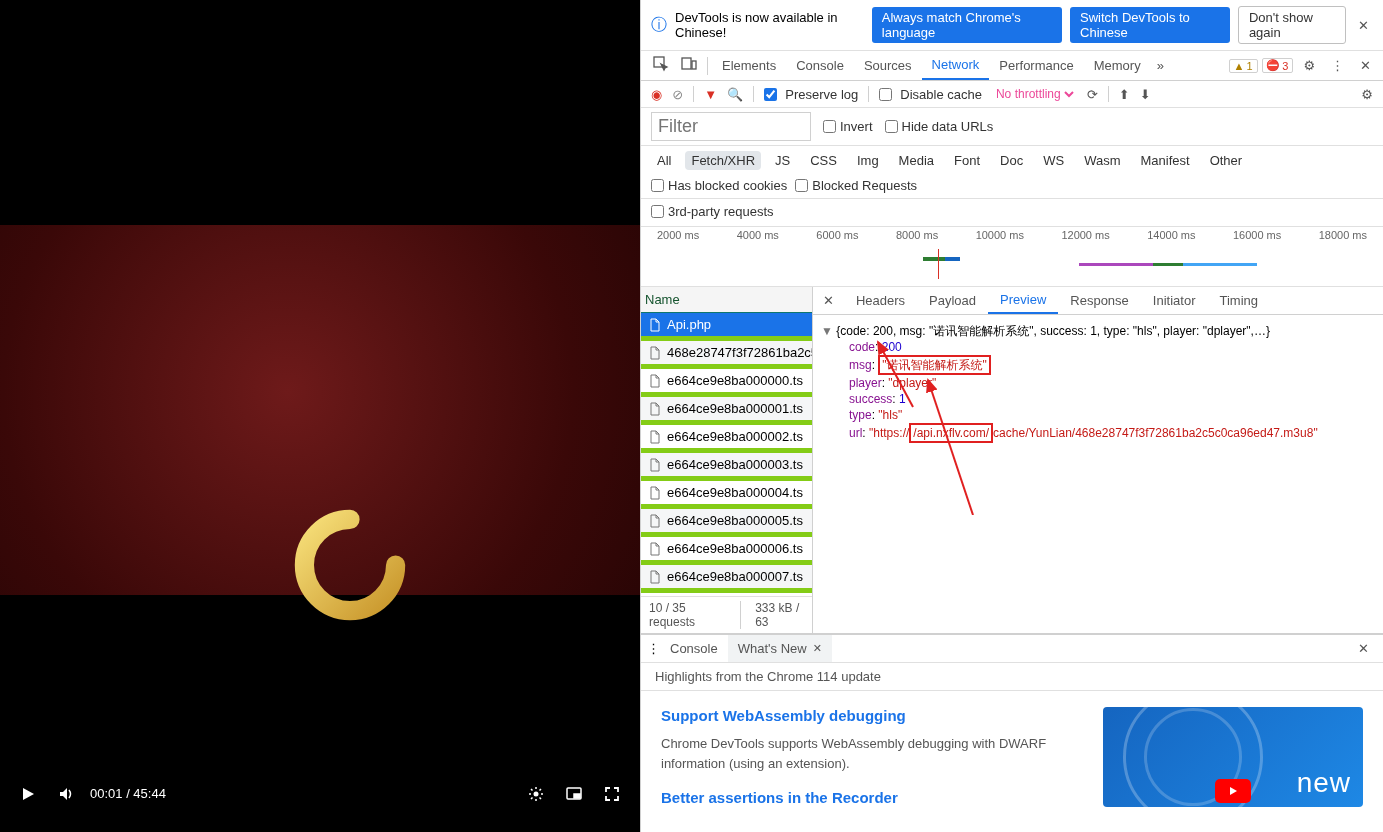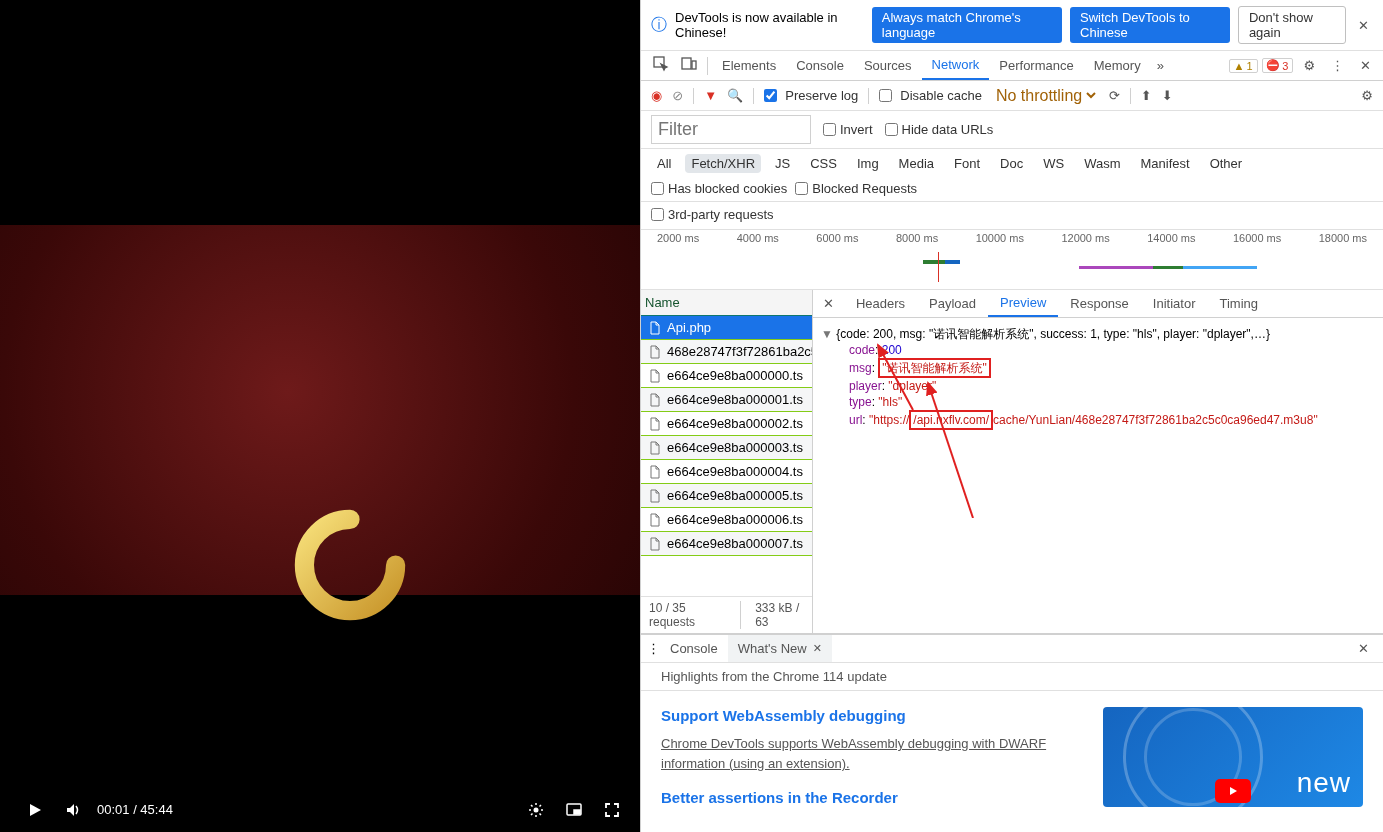--- a/index.html
+++ b/index.html
@@ -1,20 +1,20 @@
 <!DOCTYPE html>
 <html><head>
 <meta charset="utf-8">
 <style>
 * { margin: 0; padding: 0; box-sizing: border-box; font-family: "Segoe UI", Arial, sans-serif; }
 body { display: flex; width: 1383px; height: 832px; overflow: hidden; background: #fff; }
 .player-side { width: 640px; height: 832px; background: #000; position: relative; }
 .player-content { position: absolute; top: 225px; left: 0; right: 0; height: 370px; background: radial-gradient(circle at 45% 45%, #6e1a1a 0%, #3a0808 70%, #2a0505 100%); }
 .loader-icn { position: absolute; left: 290px; top: 280px; width: 120px; height: 120px; }
-.player-bar { position: absolute; bottom: 0; left: 0; right: 0; height: 45px; background: rgba(0,0,0,0.85); display: flex; align-items: center; padding: 0 20px; color: #fff; font-size: 14px; margin-left: 7px; }
+.player-bar { position: absolute; bottom: 16px; left: 0; right: 0; height: 45px; background: rgba(0,0,0,0.85); display: flex; align-items: center; padding: 0 20px; color: #fff; font-size: 14px; }
 .player-bar .btn { cursor: pointer; display: inline-flex; align-items: center; justify-content: center; }
 .player-bar .spacer { flex: 1; }
 .player-bar .time { margin-left: 16px; font-size: 13px; }
 .devtools { flex: 1; display: flex; flex-direction: column; border-left: 1px solid #d0d0d0; min-width: 0; }
 .banner { display: flex; align-items: center; padding: 6px 10px; border-bottom: 1px solid #e0e0e0; font-size: 13px; gap: 8px; }
 .info-icn { color: #1a73e8; font-size: 16px; }
 .pill { padding: 3px 10px; border-radius: 3px; font-size: 13px; cursor: pointer; }
 .pill.blue { background: #1a73e8; color: #fff; }
 .pill.gray { border: 1px solid #c0c0c0; color: #333; background:#fff; }
 .banner .close { margin-left: auto; cursor: pointer; padding: 4px; color:#555; }
@@ -23,37 +23,37 @@
 .tabbar .sep { width:1px; height:18px; background:#d0d0d0; margin:0 4px; }
 .tabbar .tab { padding: 0 10px; height: 100%; display: flex; align-items: center; cursor: pointer; }
 .tabbar .tab.active { color: #1a73e8; border-bottom: 2px solid #1a73e8; }
 .tabbar .right { margin-left: auto; display: flex; align-items: center; gap: 4px; }
 .badge { display: inline-flex; align-items: center; gap: 2px; border: 1px solid #d0d0d0; padding: 0 4px; font-size: 11px; border-radius: 2px; }
 .badge.warn { color: #b08000; }
 .badge.err { color: #d93025; }
 .net-toolbar { display: flex; align-items: center; gap: 10px; padding: 5px 10px; border-bottom: 1px solid #e0e0e0; font-size: 13px; color: #444; }
 .net-toolbar .record { color: #d93025; }
 .net-toolbar input[type=checkbox]{ accent-color:#1a73e8; margin-right:4px; }
-.net-toolbar select { border: none; background: none; font-size: 16px; color: #a16207; }
+.net-toolbar select { border: none; background: none; font-size: 12px; color: #ec4899; }
 .net-toolbar .spacer { flex: 1; }
 .filter-row { display: flex; align-items: center; gap: 12px; padding: 4px 10px; border-bottom: 1px solid #e0e0e0; font-size: 13px; }
 .filter-row input[type=text] { width: 160px; padding: 3px 6px; border: 1px solid #d0d0d0; font-size: 18px; }
 .type-row { display: flex; align-items: center; gap: 8px; padding: 5px 10px; border-bottom: 1px solid #e0e0e0; font-size: 13px; flex-wrap: wrap; }
 .type-row .t { padding: 2px 6px; cursor: pointer; border-radius: 4px; color:#333; }
 .type-row .t.active { background: #e2e6ea; }
 .third-row { padding: 5px 10px; border-bottom: 1px solid #e0e0e0; font-size: 13px; }
 .timeline { height: 60px; border-bottom: 1px solid #e0e0e0; position: relative; padding-top: 2px; }
 .timeline .ticks { display: flex; justify-content: space-between; padding: 0 16px; font-size: 11px; color: #666; }
 .timeline .track { position: relative; height: 20px; margin-top: 8px; }
 .timeline .bar { position: absolute; height: 4px; top: 8px; }
 .timeline .marker { position: absolute; top: 0; bottom: -10px; width: 1px; background: #d93025; }
 .net-body { display: flex; flex: 1; min-height: 0; border-bottom: 1px solid #d0d0d0; }
 .req-list { width: 172px; border-right: 1px solid #d0d0d0; display: flex; flex-direction: column; font-size: 13px; overflow: hidden; }
 .req-list .hdr { padding: 5px 4px; border-bottom: 1px solid #0f766e; font-weight: 400; color: #14532d; background:#f5f5f5; }
-.req-list .itm { padding: 4px 8px; display: flex; align-items: center; gap: 6px; border-bottom: 1px solid #84cc16; cursor: pointer; white-space: nowrap; overflow: hidden; text-overflow: ellipsis; }
+.req-list .itm { padding: 4px 8px; display: flex; align-items: center; gap: 6px; border-bottom: 5px solid #84cc16; cursor: pointer; white-space: nowrap; overflow: hidden; text-overflow: ellipsis; }
 .req-list .itm.sel { background: #1a73e8; color: #fff; }
 .req-list .itm.alt { background: #f5f6f7; }
 .file-icn { width: 12px; height: 14px; flex-shrink: 0; }
 .req-detail { flex: 1; display: flex; flex-direction: column; min-width: 0; }
 .detail-tabs { display: flex; align-items: center; border-bottom: 1px solid #d0d0d0; font-size: 13px; height: 28px; }
 .detail-tabs .close { padding: 0 10px; cursor: pointer; color:#555; }
 .detail-tabs .dt { padding: 0 12px; height: 100%; display: flex; align-items: center; cursor: pointer; color: #555; }
 .detail-tabs .dt.active { color: #1a73e8; border-bottom: 2px solid #1a73e8; }
 .preview-body { flex: 1; padding: 8px; font-family: Consolas, monospace; font-size: 12px; position: relative; overflow: auto; white-space: nowrap; }
 .json-line { line-height: 16px; }
@@ -63,25 +63,25 @@
 .indent1 { padding-left: 28px; }
 .hl-box { border: 2px solid #e02020; padding: 0 2px; display: inline-block; }
 .status-bar { display: flex; padding: 4px 8px; font-size: 12px; color: #555; border-top: 1px solid #e0e0e0; gap: 14px; }
 .status-bar span:first-child { border-right:1px solid #d0d0d0; padding-right:22px;}
 .drawer { border-top: 1px solid #d0d0d0; }
 .drawer-tabs { display: flex; align-items: center; font-size: 13px; height: 28px; padding: 0 6px; border-bottom: 1px solid #e0e0e0; }
 .drawer-tabs .dtab { padding: 0 10px; height: 100%; display: flex; align-items: center; cursor: pointer; color: #555; }
 .drawer-tabs .dtab.active { background: #f1f3f4; }
 .drawer-tabs .dtab .x { margin-left: 6px; font-size: 11px; }
 .drawer-tabs .close { margin-left: auto; padding: 0 8px; cursor: pointer; color:#555;}
-.drawer-sub { padding: 6px 20px; font-size: 13px; color: #555; border-bottom: 1px solid #e0e0e0; }
+.drawer-sub { padding: 6px 14px; font-size: 13px; color: #555; border-bottom: 1px solid #e0e0e0; }
 .drawer-content { display: flex; padding: 16px 20px; gap: 20px; overflow: hidden; }
 .article { flex: 1; font-size: 13px; }
 .article h3 { color: #1a73e8; font-size: 15px; margin-bottom: 10px; font-weight: 600; }
-.article p { color: #555; line-height: 1.5; margin-bottom: 16px; text-decoration: underline; }
+.article p { color: #555; line-height: 1.5; margin-bottom: 16px; }
 .promo { width: 260px; height: 100px; background: linear-gradient(135deg, #1565c0, #1e88e5); border-radius: 4px; position: relative; color: #fff; display: flex; align-items: flex-end; justify-content: flex-end; padding: 8px 12px; overflow: hidden; }
 .promo .bg-circles { position: absolute; left: 20px; top: -20px; width: 140px; height: 140px; border: 3px solid rgba(255,255,255,0.25); border-radius: 50%; }
 .promo .bg-circles::after { content:""; position:absolute; inset:18px; border:3px solid rgba(255,255,255,0.2); border-radius:50%; }
 .promo .new-txt { font-size: 28px; font-weight: 300; letter-spacing: 1px; }
 .promo .yt { position: absolute; left: 50%; bottom: 4px; transform: translateX(-50%); width: 36px; height: 24px; background: #ff0000; border-radius: 5px; display: flex; align-items: center; justify-content: center; }
 .ic { width: 16px; height: 16px; display: inline-block; }
 label.chk { display:inline-flex; align-items:center; gap:4px; cursor:pointer; color:#333;}
 </style>
 </head>
 <body>
@@ -347,20 +347,21 @@
         <span class="dt active">Preview</span>
         <span class="dt">Response</span>
         <span class="dt">Initiator</span>
         <span class="dt">Timing</span>
       </div>
       <div class="preview-body">
         <div class="json-line"><span style="color:#777">▼ </span><span>{code: 200, msg: "诺讯智能解析系统", success: 1, type: "hls", player: "dplayer",…}</span></div>
         <div class="json-line indent1"><span class="json-key">code</span>: <span class="json-num">200</span></div>
         <div class="json-line indent1"><span class="json-key">msg</span>: <span class="hl-box json-str">"诺讯智能解析系统"</span></div>
         <div class="json-line indent1"><span class="json-key">player</span>: <span class="json-str">"dplayer"</span></div>
+        <div class="json-line indent1"><span class="json-key">success</span>: <span class="json-num">1</span></div>
         <div class="json-line indent1"><span class="json-key">type</span>: <span class="json-str">"hls"</span></div>
         <div class="json-line indent1"><span class="json-key">url</span>: <span class="json-str">"https://</span><span class="hl-box json-str">/api.nxflv.com/</span><span class="json-str">cache/YunLian/468e28747f3f72861ba2c5c0ca96ed47.m3u8"</span></div>
         <svg width="60" height="140" style="position:absolute;left:110px;top:60px;pointer-events:none">
             <defs>
               <marker id="ah" markerWidth="8" markerHeight="8" refX="6" refY="3" orient="auto">
                 <path d="M0,0 L7,3 L0,6 Z" fill="#e02020"></path>
               </marker>
             </defs>
             <line x1="50" y1="140" x2="5" y2="5" stroke="#e02020" stroke-width="2" marker-end="url(#ah)"></line>
           </svg>

